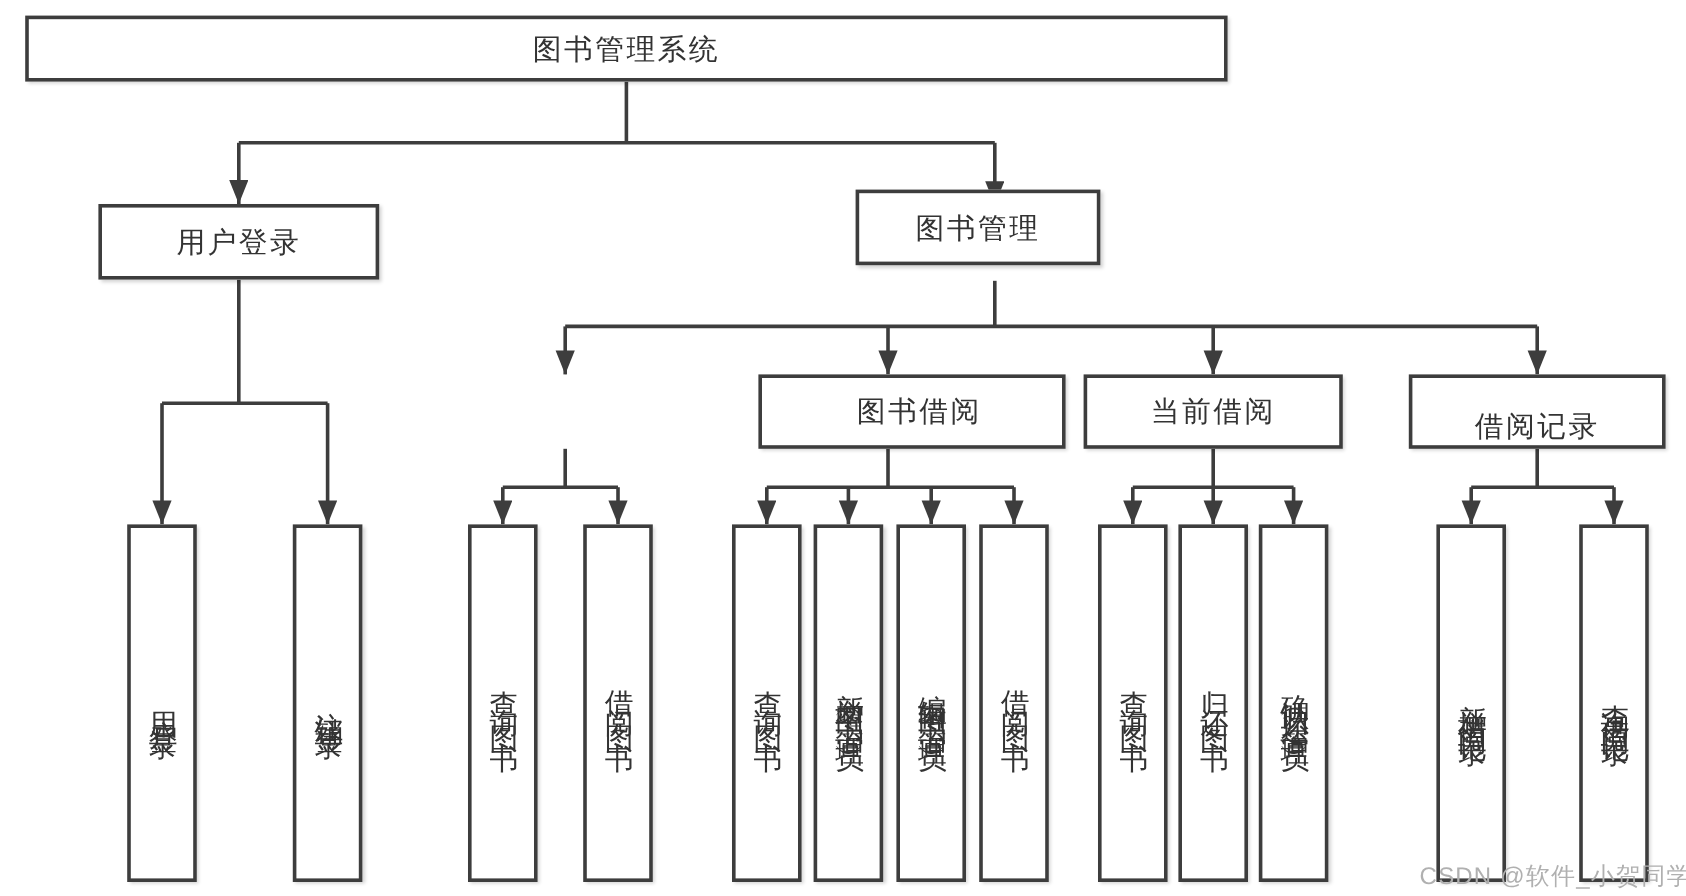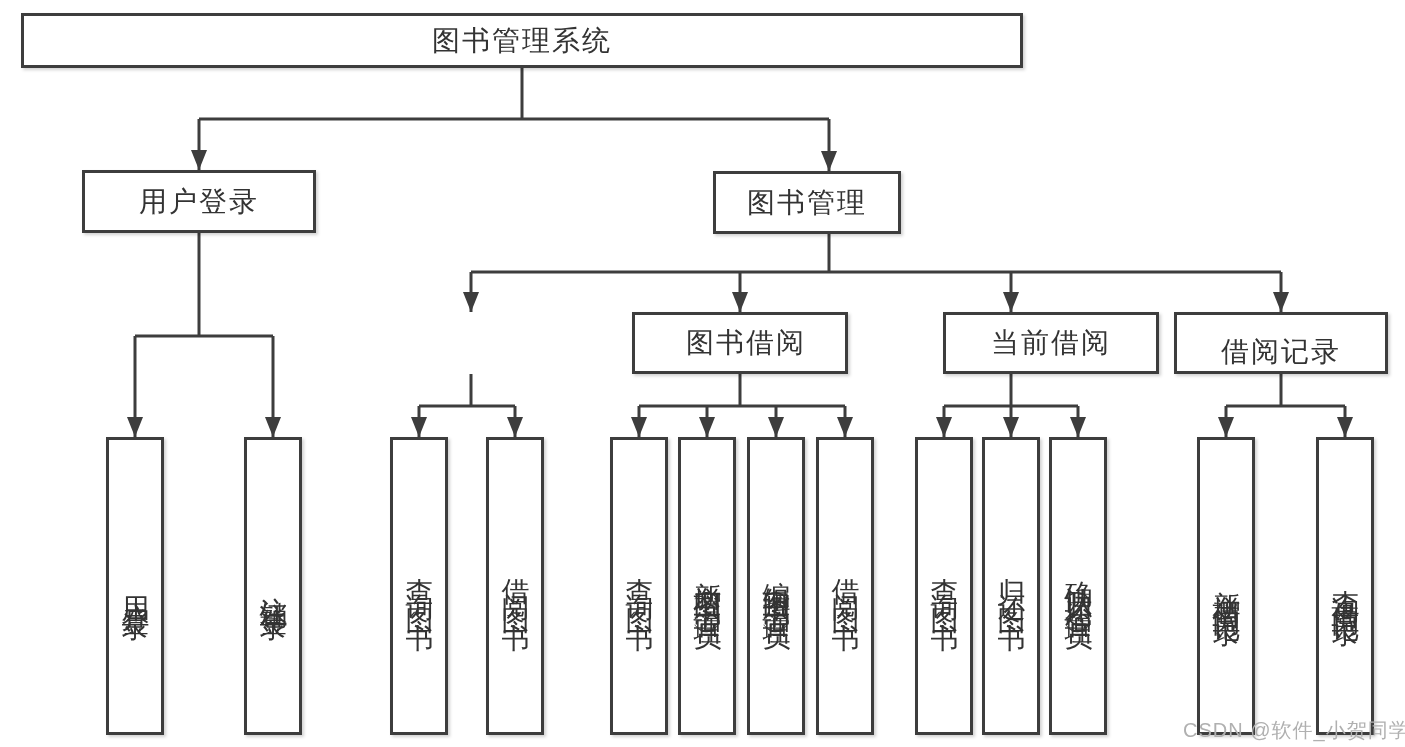--- a/index.html
+++ b/index.html
@@ -21,21 +21,21 @@
   .arrowhead-path{fill:var(--line);}
   .node{
     position:absolute;
     box-sizing:border-box;
     border:3px solid var(--line);
     background:var(--background);
     color:var(--text);
     display:flex;
     align-items:center;
     justify-content:center;
-    font-size:28px;
+    font-size:24px;
     box-shadow:2px 2px 3px rgba(0,0,0,0.18);
   }
   .hnode{letter-spacing:2px;}
   .leaf{
     writing-mode:vertical-rl;
     text-orientation:mixed;
     letter-spacing:6px;
   }
   .ls-wide{letter-spacing:15px;}
   .watermark{
@@ -115,28 +115,28 @@
     </g>
   </svg>
 
   <div class="node hnode" style="left:21px;top:13px;width:1002px;height:55px;">
     <span>图书管理系统</span>
   </div>
 
   <div class="node hnode" style="left:82px;top:170px;width:234px;height:63px;">
     <span>用户登录</span>
   </div>
-  <div class="node hnode" style="left:713px;top:171px;width:188px;height:63px;">
+  <div class="node hnode" style="left:713px;top:158px;width:204px;height:63px;">
     <span>图书管理</span>
   </div>
 
-  <div class="node hnode" style="left:632px;top:312px;width:216px;height:62px;padding-left:12px;">
+  <div class="node hnode" style="left:632px;top:312px;width:256px;height:62px;padding-left:12px;">
     <span>图书借阅</span>
   </div>
-  <div class="node hnode" style="left:903px;top:312px;width:216px;height:62px;margin-left:40px;">
+  <div class="node hnode" style="left:903px;top:312px;width:216px;height:62px;">
     <span>当前借阅</span>
   </div>
   <div class="node hnode" style="left:1174px;top:312px;width:214px;height:62px;align-items:flex-end;">
     <span>借阅记录</span>
   </div>
 
   <div class="node leaf" style="left:106px;top:437px;width:58px;height:298px;">
     <span>用户登录</span>
   </div>
   <div class="node leaf" style="left:244px;top:437px;width:58px;height:298px;">

